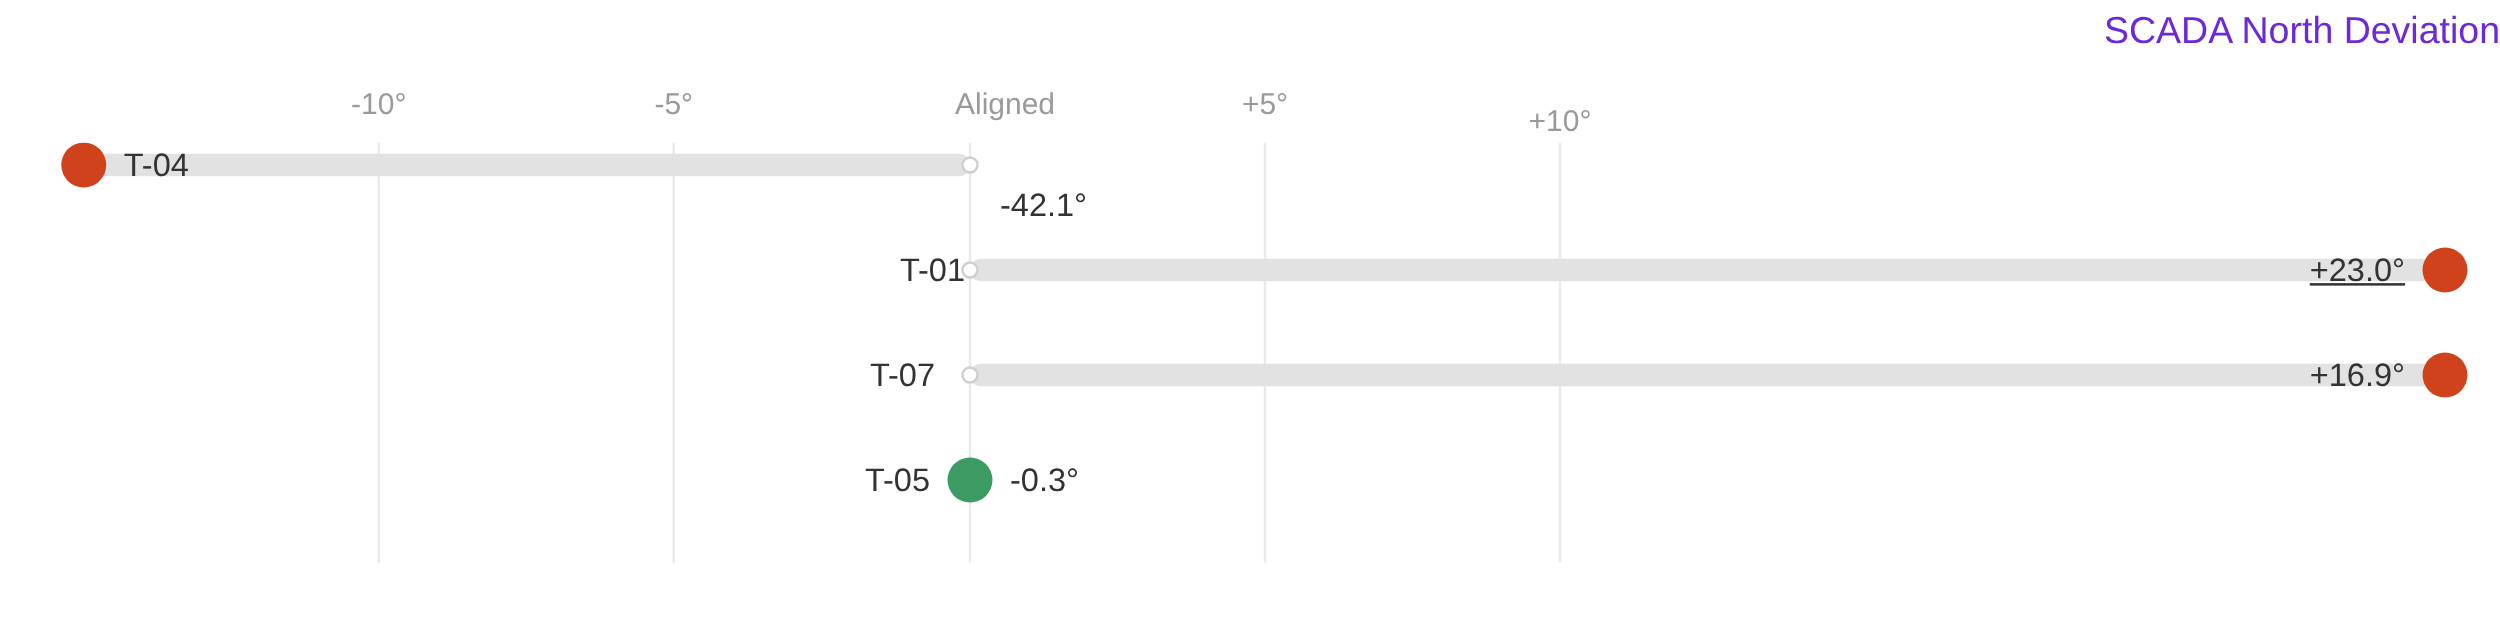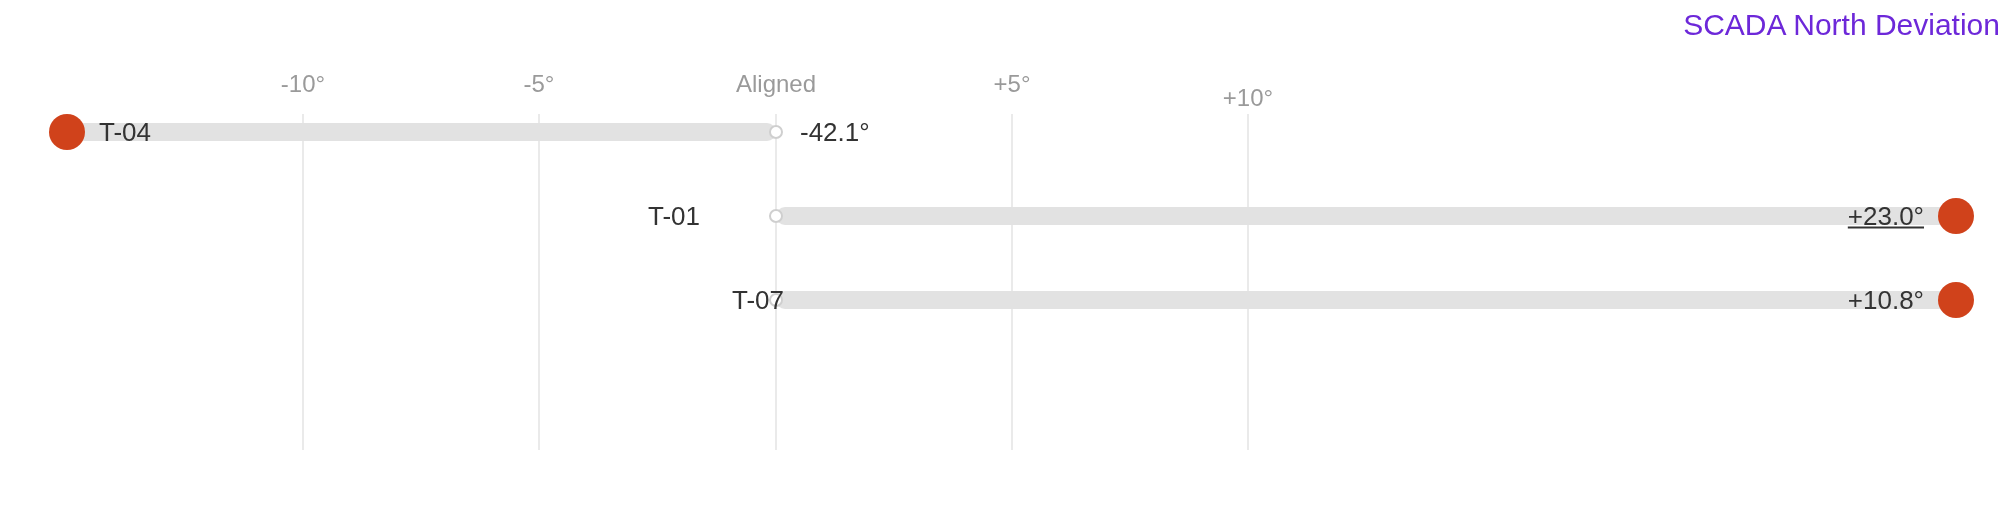--- a/index.html
+++ b/index.html
@@ -113,49 +113,54 @@
 </head>
 <body>
 
 <div class="wrap">
 
   <div class="title">SCADA North Deviation</div>
 
   <div class="axis-band">
     <span class="tick-label" style="left: 303px;">-10°</span>
     <span class="tick-label" style="left: 539px;">-5°</span>
-    <span class="tick-label" style="left: 776px; text-align: right;">Aligned</span>
+    <span class="tick-label" style="left: 804px; text-align: right;">Aligned</span>
     <span class="tick-label" style="left: 1012px;">+5°</span>
     <span class="tick-label" style="left: 1248px; margin-top: 14px;">+10°</span>
   </div>
 
   <div class="rows-clip" id="rows-clip" style="top: 114px; height: 395px;">
     <div class="rows-band" id="rows-band" style="height: 336px;">
       <div class="gridline" style="left: 303px;"></div>
       <div class="gridline" style="left: 539px;"></div>
       <div class="gridline" style="left: 776px;"></div>
       <div class="gridline" style="left: 1012px;"></div>
       <div class="gridline" style="left: 1248px;"></div>
     <div class="row" style="top: 0px; height: 36px;">
           <div class="bar" style="left: 67px; width: 709px;"></div>
           <div class="pin" style="left: 776px;"></div>
           <div class="dot red" style="left: 67px;"></div>
           <span class="row-label" style="left: 99px;">T-04</span>
-          <span class="val-label" style="left: 800px;">-42.1°</span>
+          <span class="val-label" style="left: 800px; margin-top: 32px;">-42.1°</span>
         </div>
         <div class="row" style="top: 84px; height: 36px;">
           <div class="bar" style="left: 776px; width: 1180px;"></div>
           <div class="pin" style="left: 776px;"></div>
           <div class="dot red" style="left: 1956px;"></div>
-          <span class="row-label" style="right: 1300px;">T-01</span>
+          <span class="row-label" style="right: 1228px;">T-01</span>
           <span class="val-label" style="right: 76px; text-decoration: underline;">+23.0°</span>
         </div>
         <div class="row" style="top: 168px; height: 36px;">
           <div class="bar" style="left: 776px; width: 1180px;"></div>
           <div class="pin" style="left: 776px;"></div>
           <div class="dot red" style="left: 1956px;"></div>
-          <span class="row-label" style="right: 1216px;">T-07</span>
-          <span class="val-label" style="right: 76px;">+10.8°</span>
+          <span class="row-label" style="right: 1252px;">T-07</span>
+          <span class="val-label" style="right: 76px;">+16.9°</span>
+        </div>
+        <div class="row" style="top: 252px; height: 36px;">
+          <div class="dot green" style="left: 776px;"></div>
+          <span class="row-label" style="right: 1256px;">T-05</span>
+          <span class="val-label" style="left: 808px;">-0.3°</span>
         </div>
       </div>
   </div>
 
 </div>
 
 </body></html>

